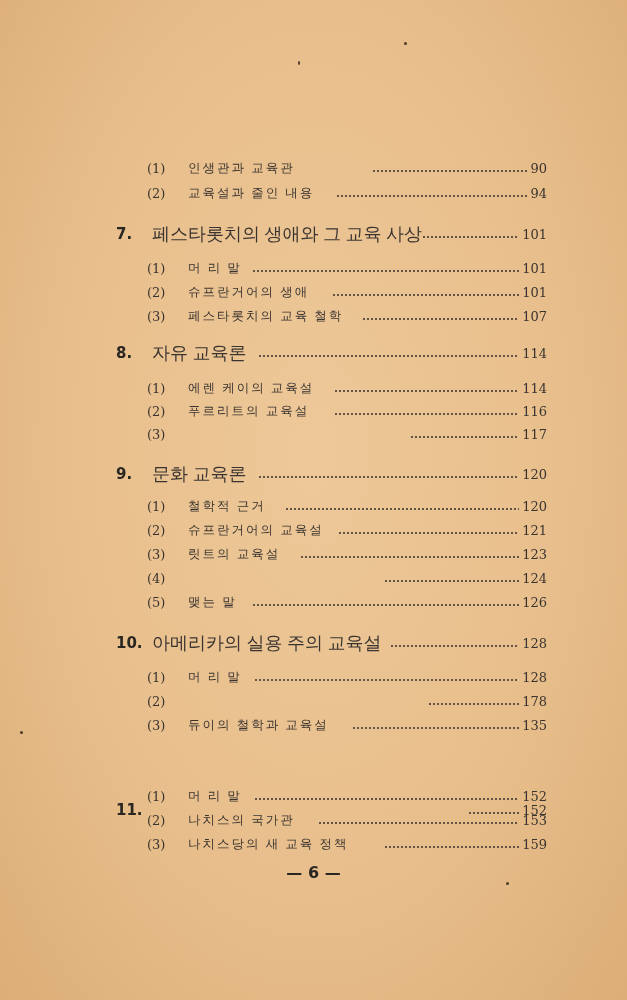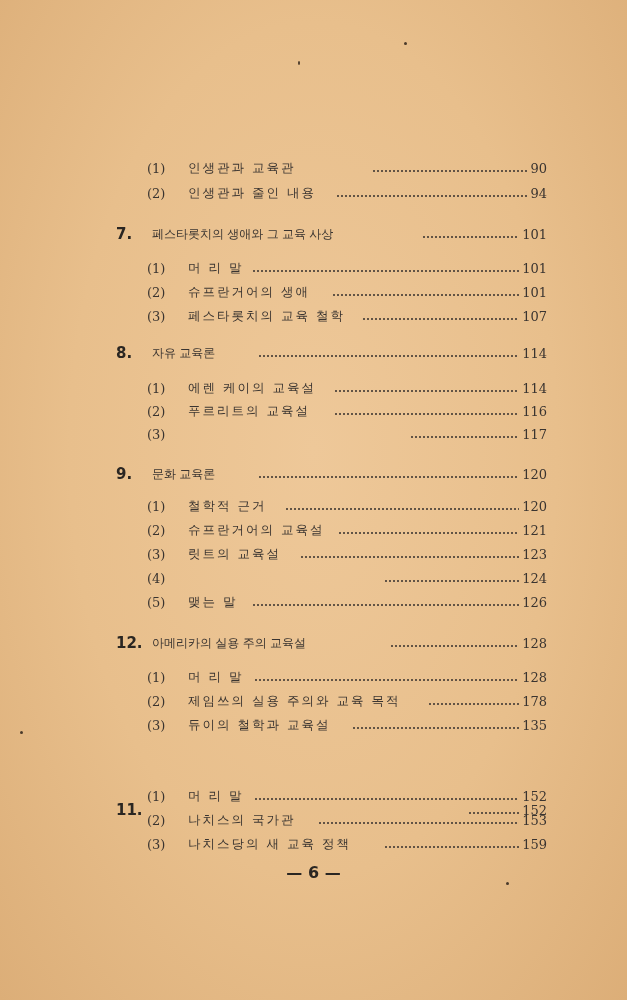--- a/index.html
+++ b/index.html
@@ -14,28 +14,28 @@
   .toc { position:absolute; left:0; top:0; width:627px; }
   .row {
     position:absolute; left:0; width:627px; height:22px;
     display:flex; align-items:center;
   }
   .head .num {
     position:absolute; left:116px;
     font-family:"DejaVu Sans", sans-serif; font-weight:bold; font-size:15px; color:#2a2622;
   }
   .head .title {
-    position:absolute; left:152px; font-family:Liberation Sans, sans-serif;
-    font-size:12px; color:#3a3430; white-space:nowrap;
+    position:absolute; left:152px; font-family:Liberation Serif, serif;
+    font-size:18px; color:#3a3430; white-space:nowrap;
   }
   .sub .num {
     position:absolute; left:147px; font-size:13px; color:#3a3430;
   }
   .sub .title {
-    position:absolute; left:188px; font-size:12.5px; letter-spacing:2px; color:#3a3430; white-space:nowrap;
+    position:absolute; left:188px; font-size:12.5px; letter-spacing:2px; color:#3a3430; white-space:nowrap;font-family:Liberation Serif, serif;
   }
   .dots {
     position:absolute; height:2px;
     background-image: radial-gradient(circle, #4a4038 0.9px, transparent 1.1px);
     background-size:4px 2px; background-repeat:repeat-x;
     opacity:0.85;
   }
   .page {
     position:absolute; right:80px; font-size:13px; color:#3a3430; text-align:right;
   }
@@ -54,21 +54,21 @@
 
 <div class="toc" id="toc">
     <div class="row sub" style="top: 157px;">
       <span class="num">(1)</span>
       <span class="title">인생관과 교육관</span>
       <span class="dots" style="left: 372px; width: 155px; top: 13px;"></span>
       <span class="page">90</span>
     </div>
     <div class="row sub" style="top: 182px;">
       <span class="num">(2)</span>
-      <span class="title">인생관과 줄인 내용</span>
+      <span class="title">교육설과 줄인 내용</span>
       <span class="dots" style="left: 336px; width: 191px; top: 13px;"></span>
       <span class="page">94</span>
     </div>
     <div class="row head" style="top: 223px;">
       <span class="num">7.</span>
       <span class="title">페스타롯치의 생애와 그 교육 사상</span>
       <span class="dots" style="left: 422px; width: 97px; top: 13px;"></span>
       <span class="page">101</span>
     </div>
     <div class="row sub" style="top: 257px;">
@@ -141,34 +141,33 @@
       <span class="dots" style="left: 384px; width: 135px; top: 13px;"></span>
       <span class="page">124</span>
     </div>
     <div class="row sub" style="top: 591px;">
       <span class="num">(5)</span>
       <span class="title">맺는 말</span>
       <span class="dots" style="left: 252px; width: 267px; top: 13px;"></span>
       <span class="page">126</span>
     </div>
     <div class="row head" style="top: 632px;">
-      <span class="num">12.</span>
+      <span class="num">10.</span>
       <span class="title">아메리카의 실용 주의 교육설</span>
       <span class="dots" style="left: 390px; width: 129px; top: 13px;"></span>
       <span class="page">128</span>
     </div>
     <div class="row sub" style="top: 666px;">
       <span class="num">(1)</span>
       <span class="title">머 리 말</span>
       <span class="dots" style="left: 254px; width: 265px; top: 13px;"></span>
       <span class="page">128</span>
     </div>
     <div class="row sub" style="top: 690px;">
       <span class="num">(2)</span>
-      <span class="title">제임쓰의 실용 주의와 교육 목적</span>
       <span class="dots" style="left: 428px; width: 91px; top: 13px;"></span>
       <span class="page">178</span>
     </div>
     <div class="row sub" style="top: 714px;">
       <span class="num">(3)</span>
       <span class="title">듀이의 철학과 교육설</span>
       <span class="dots" style="left: 352px; width: 167px; top: 13px;"></span>
       <span class="page">135</span>
     </div>
     <div class="row head" style="top: 751px; margin-top: 48px;">

